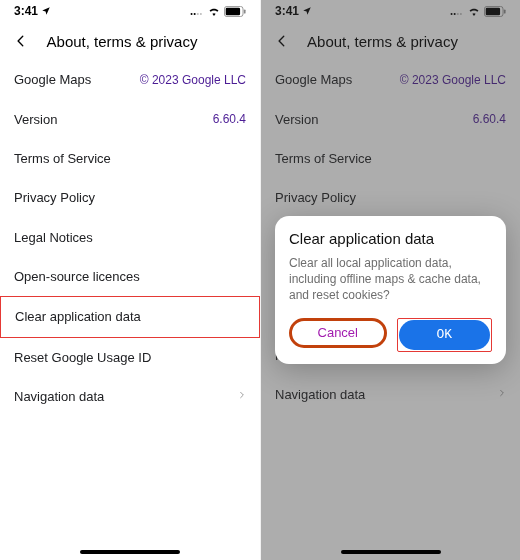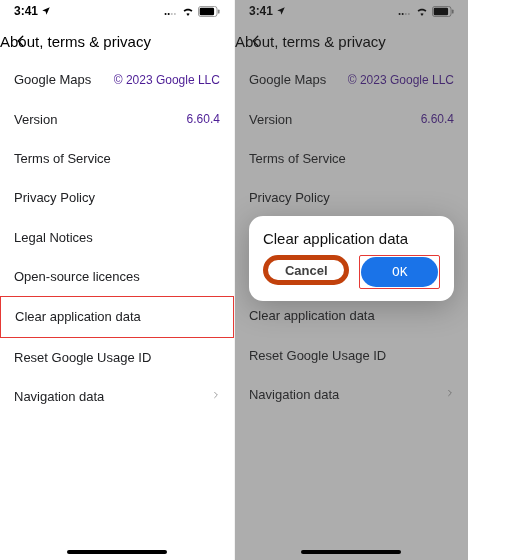--- a/index.html
+++ b/index.html
@@ -1,39 +1,39 @@
 <!DOCTYPE html>
 <html><head>
 <meta charset="utf-8">
 <style>
   * { box-sizing: border-box; margin: 0; padding: 0; }
   html, body { width: 520px; height: 560px; font-family: -apple-system, "Helvetica Neue", Arial, sans-serif; }
-  .canvas { display: flex; width: 468px; height: 560px; background: #fff; }
+  .canvas { display: flex; width: 520px; height: 560px; background: #fff; }
   .phone { width: 260px; height: 560px; position: relative; background: #fff; overflow: hidden; }
   .phone + .phone { border-left: 1px solid rgba(0,0,0,0.05); }
   .status-bar { height: 22px; display: flex; align-items: center; justify-content: space-between; padding: 0 14px; font-size: 12px; font-weight: 600; }
   .sb-left { display: flex; align-items: center; gap: 3px; }
   .sb-right { display: flex; align-items: center; gap: 3px; }
   .loc-icon svg, .sig-icon svg, .wifi-icon svg, .bat-icon svg { display: block; }
   .nav-bar { height: 38px; display: flex; align-items: center; padding: 0 10px; position: relative; }
   .back { width: 22px; height: 22px; display: flex; align-items: center; justify-content: center; }
-  .nav-title { position: absolute; left: 0; right: 16px; font-size: 15px; pointer-events: none; }
+  .nav-title { position: absolute; left: 0; right: 16px; text-align: center; font-size: 15px; pointer-events: none; }
   .list { }
   .row { display: flex; align-items: center; justify-content: space-between; padding: 12.2px 14px; font-size: 13px; color: #202124; }
   .row .value { color: #4c1d95; font-size: 12px; }
   .chevron { color: #8a8a8a; }
   .highlight { border: 1px solid #e53935; }
   .home-ind { position: absolute; bottom: 6px; left: 50%; transform: translateX(-50%); width: 100px; height: 4px; border-radius: 3px; background: #000; }
   .shade { position:absolute; inset:0; background: rgba(60,60,60,0.42); pointer-events:none; }
   .dialog { position: absolute; left: 14px; right: 14px; top: 216px; background: #fff; border-radius: 14px; padding: 14px 14px 12px 14px; box-shadow: 0 6px 30px rgba(0,0,0,0.25); }
   .dialog-title { font-size: 15px; font-weight: 500; margin-bottom: 8px; color:#111; }
   .dialog-body { font-size: 12px; color: #6e6e6e; line-height: 1.35; margin-bottom: 14px; }
   .dialog-actions { display: flex; gap: 10px; }
   .btn { flex: 1; height: 30px; border-radius: 16px; display: flex; align-items: center; justify-content: center; font-size: 13px; }
-  .btn-cancel { border: 5px solid #c2410c; color: #404040; background:#fff;font-weight:bold; }
+  .btn-cancel { border: 3px solid #c2410c; color: #a21caf; background:#fff; }
   .btn-ok { background: #1a73e8; color: #fff; }
   .ok-wrap { flex:1; border: 1.5px solid #e53935; border-radius: 2px; padding: 1px; display:flex;font-family:Liberation Mono, monospace; }
   .ok-wrap .btn-ok { flex:1; }
 </style>
 </head>
 <body>
 
 <div class="canvas">
 
   <div class="phone">
@@ -196,20 +196,21 @@
               <path d="M8 4l8 8-8 8" stroke="#8a8a8a" stroke-width="2.5" fill="none" stroke-linecap="round" stroke-linejoin="round"></path>
             </svg>
         </span>
       </div>
     </div>
 
     <div class="shade"></div>
 
     <div class="dialog">
       <div class="dialog-title">Clear application data</div>
+      <div class="dialog-body">Clear all local application data, including offline maps &amp; cache data, and reset cookies?</div>
       <div class="dialog-actions">
         <div class="btn btn-cancel">Cancel</div>
         <div class="ok-wrap">
           <div class="btn btn-ok">OK</div>
         </div>
       </div>
     </div>
 
     <div class="home-ind"></div>
   </div>

